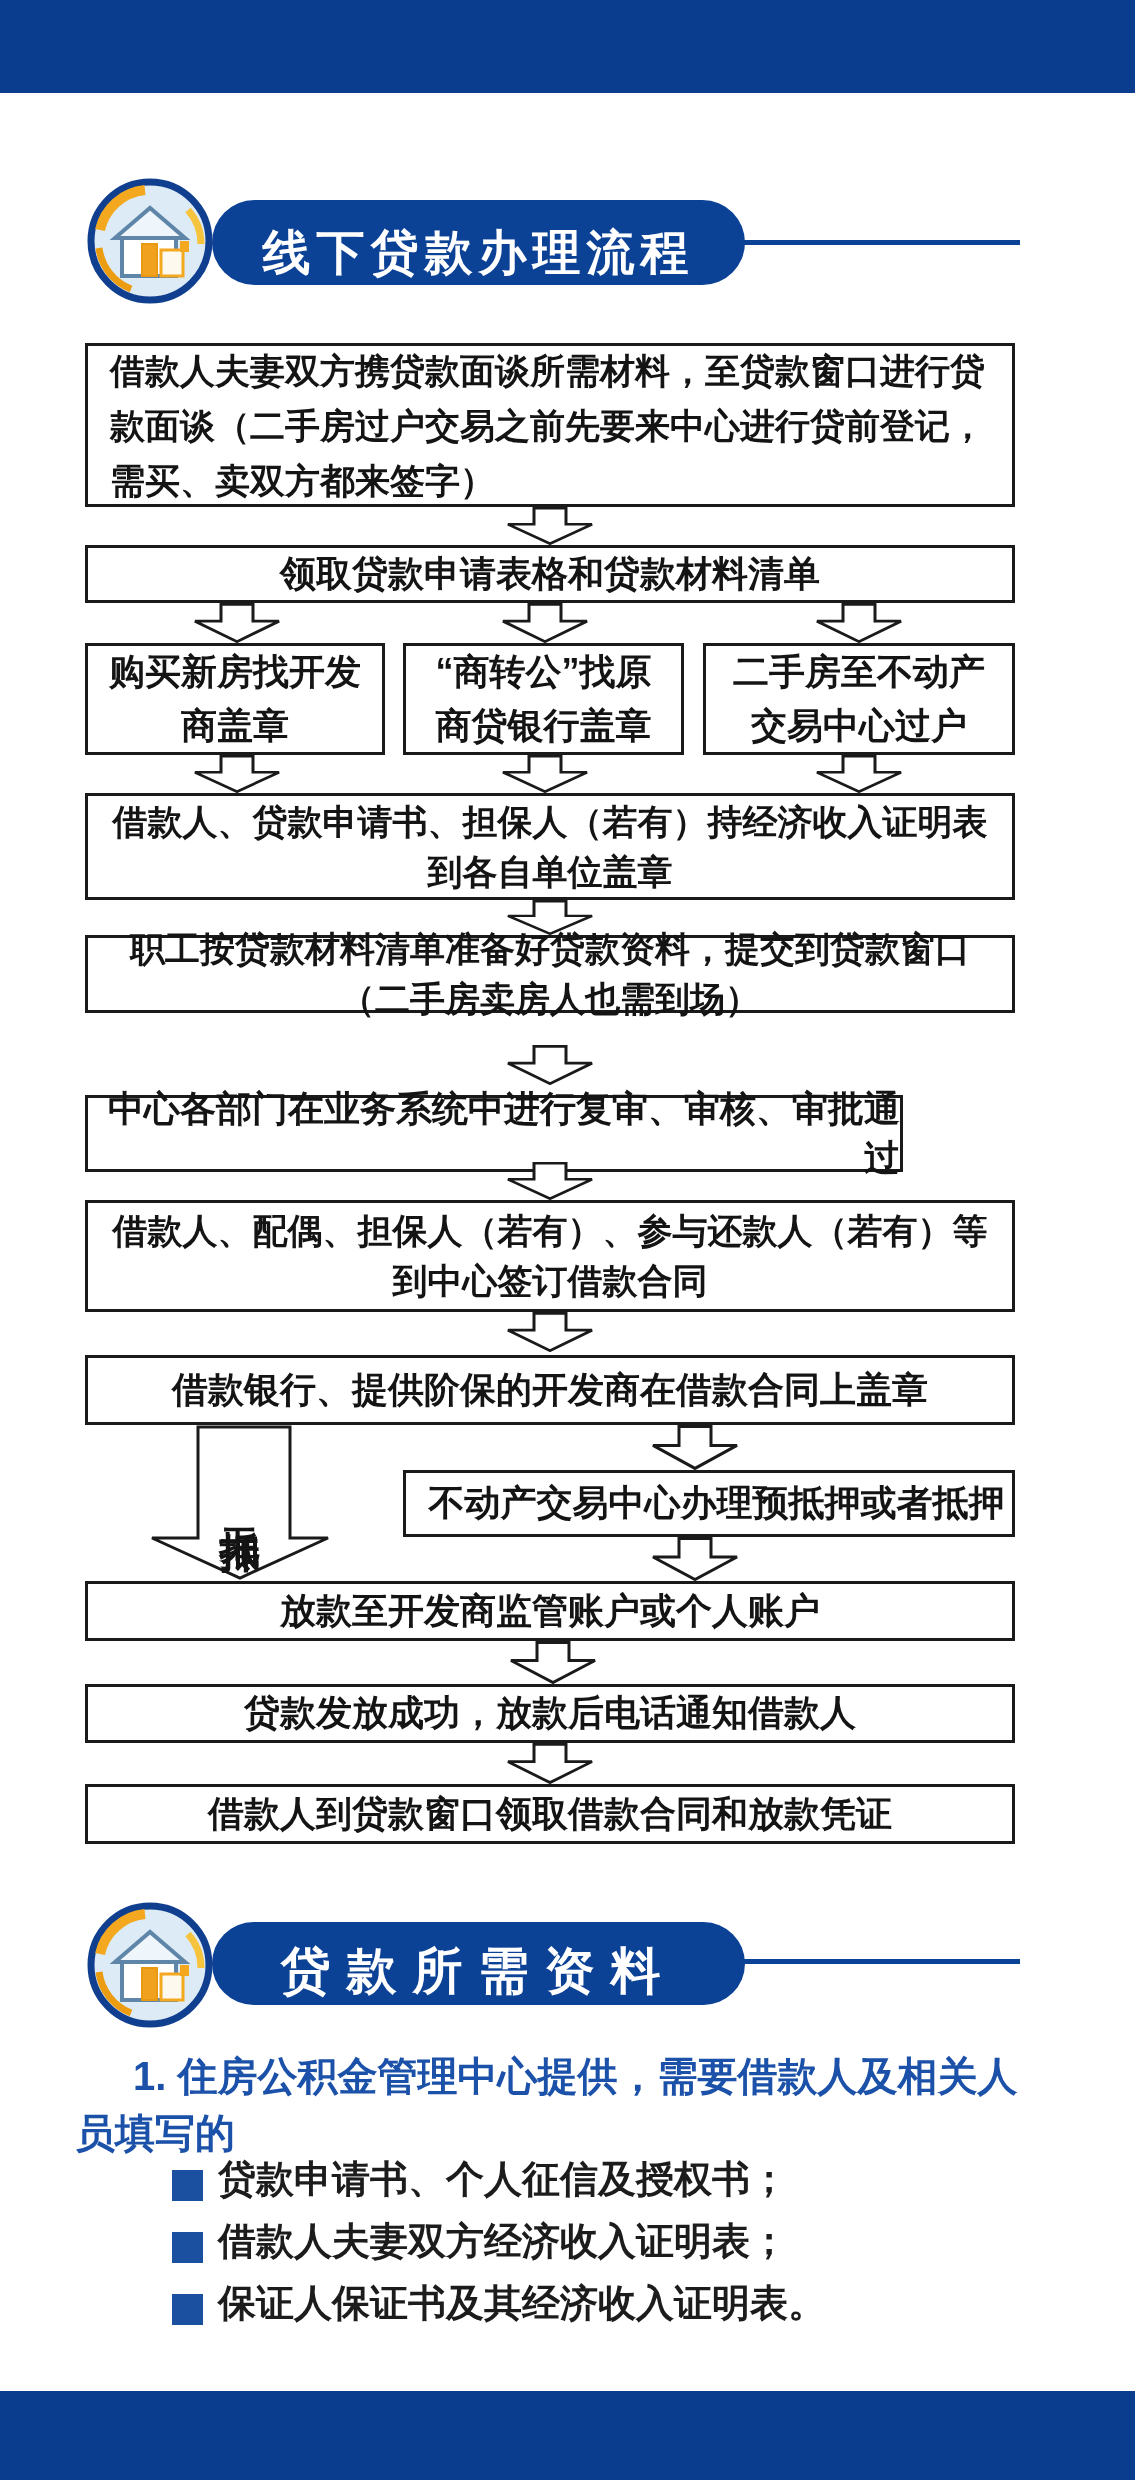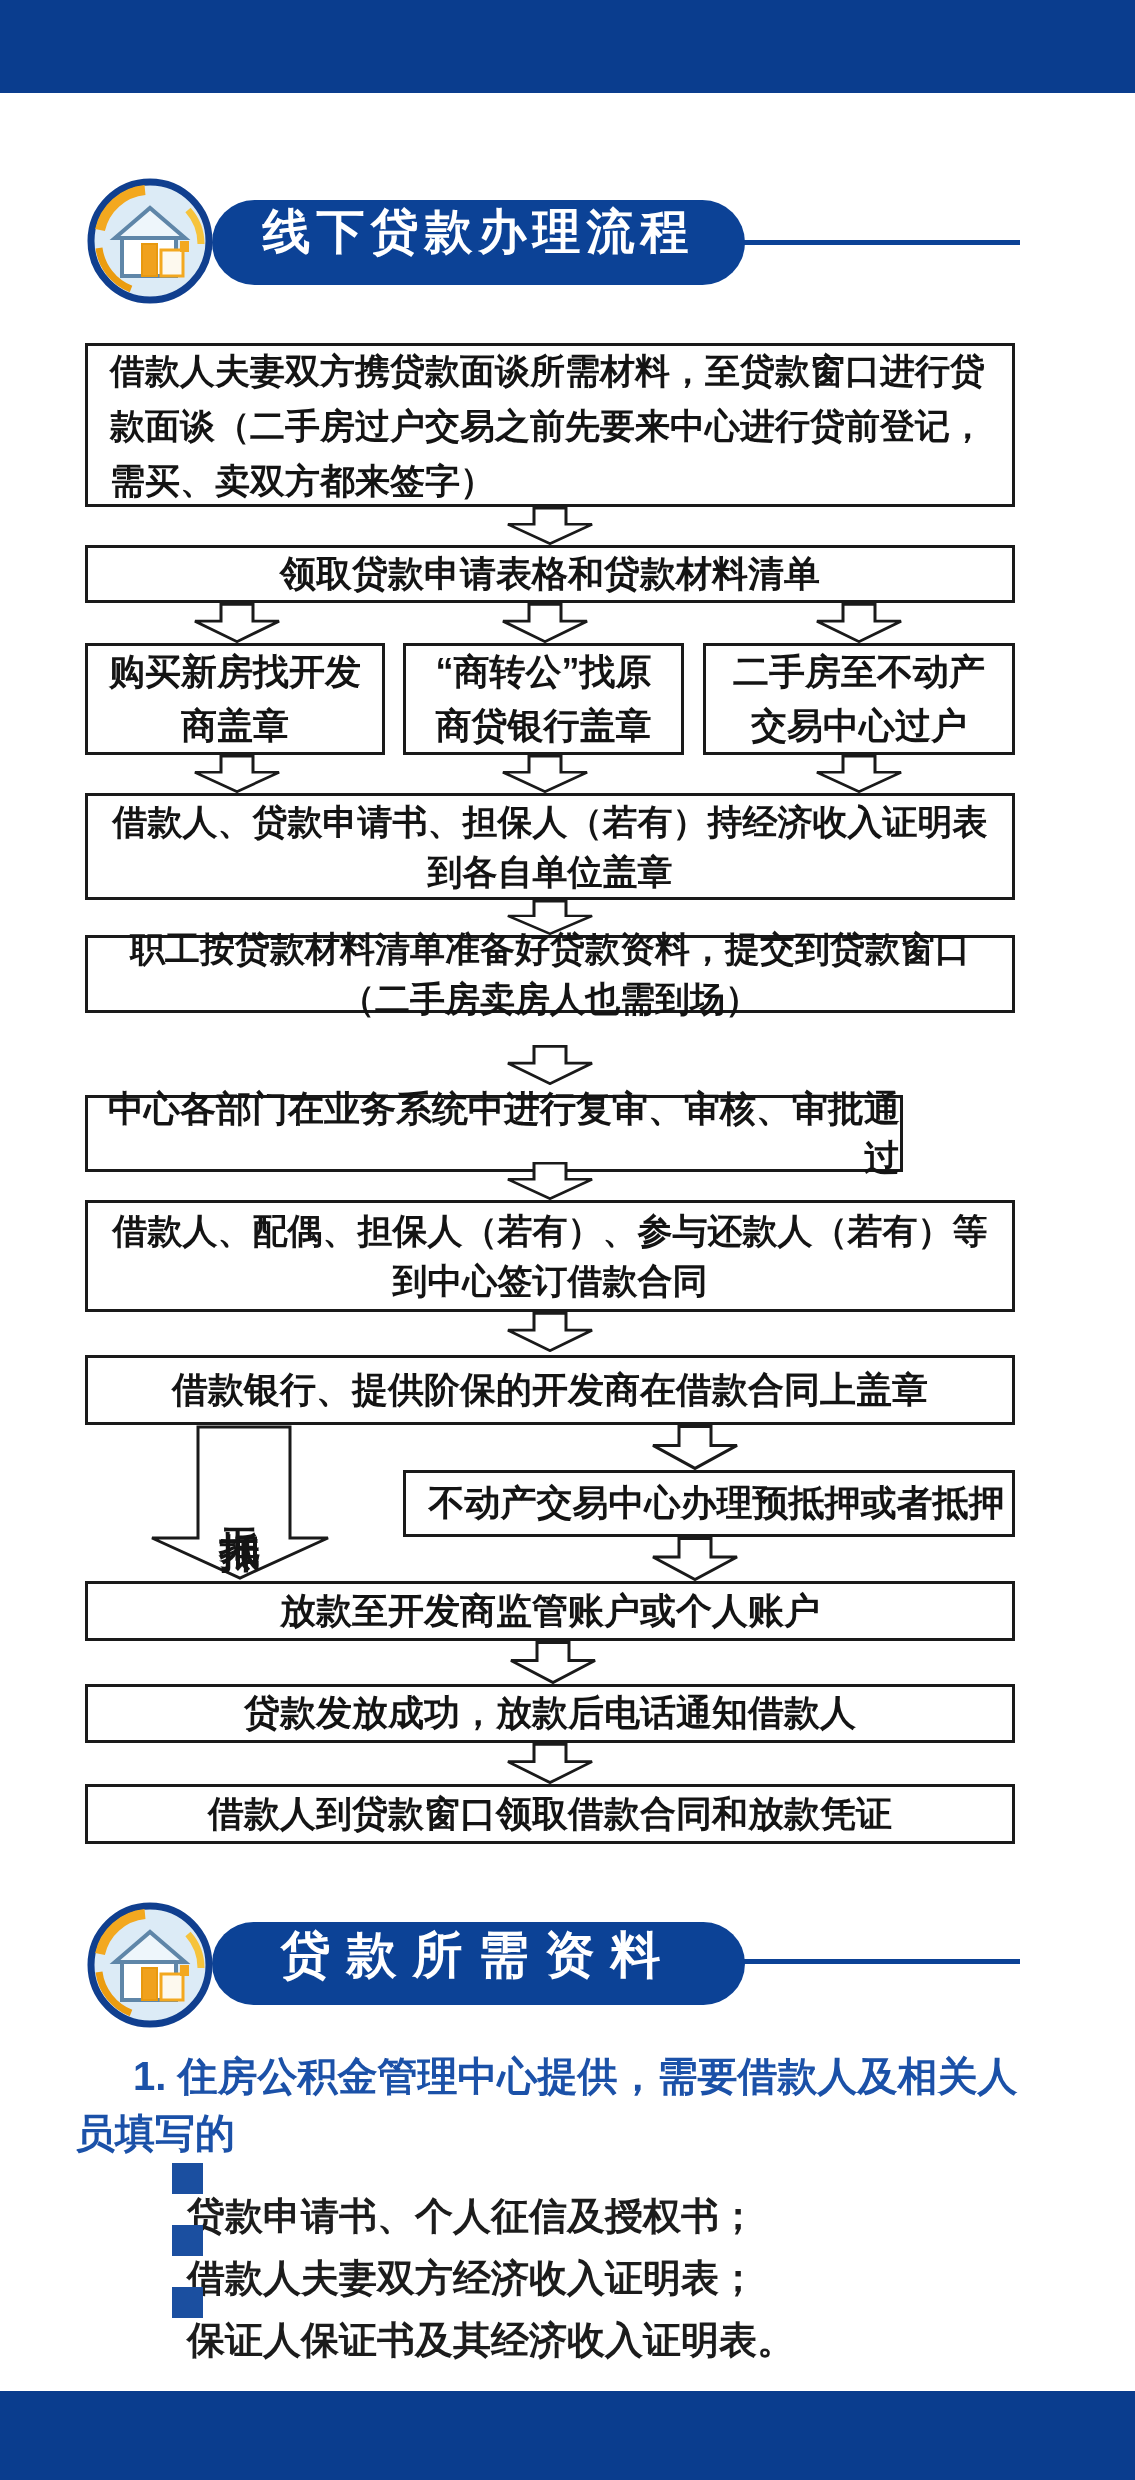--- a/index.html
+++ b/index.html
@@ -4,21 +4,21 @@
 <style>
   html,body { margin:0; padding:0; background:#ffffff; }
   #page {
     position:relative; width:1135px; height:2480px;
     background:#ffffff; overflow:hidden;
     font-family:"Liberation Sans", sans-serif;
   }
   .band { position:absolute; left:0; width:1135px; background:#0a3d8e; }
   .pill {
     position:absolute; background:#0c4296; border-radius:46px;
-    display:flex; align-items:flex-start; justify-content:center;
+    display:flex; align-items:flex-end; justify-content:center;
     color:#ffffff; font-weight:bold;
   }
   .hline { position:absolute; height:5px; background:#0c4296; }
   .logo { position:absolute; }
   .fbox {
     position:absolute; box-sizing:border-box; background:#ffffff;
     border:3px solid #1a1a1a; color:#141414; font-weight:bold;
     display:flex; flex-direction:column; align-items:center; justify-content:center;
     text-align:right;
   }
@@ -28,21 +28,21 @@
   .nml {
     position:absolute; display:flex; align-items:center; justify-content:center;
     color:#141414; font-weight:bold;
     writing-mode:vertical-rl; text-orientation:upright;
     font-size:40px; line-height:1; letter-spacing:3px;
   }
   .intro {
     position:absolute; color:#1b51a8; font-weight:bold;
     font-size:40px; line-height:57px; text-indent:58px; text-align:left;
   }
-  .bullet-row { position:absolute; display:flex; align-items:flex-start;flex-direction:column; }
+  .bullet-row { position:absolute; display:flex; align-items:flex-end; }
   .bullet-sq { width:31px; height:31px; background:#1b4fa0; margin-top:6px; flex:0 0 auto; }
   .bullet-tx { margin-left:15px; color:#1c1c1c; font-weight:600; font-size:38px; line-height:44px; white-space:nowrap; }
 </style>
 </head>
 <body>
 
 <div id="page">
 
   <div class="band" style="top:0; height:93px;"></div>
   <div class="band" style="top:2391px; height:89px;"></div>

